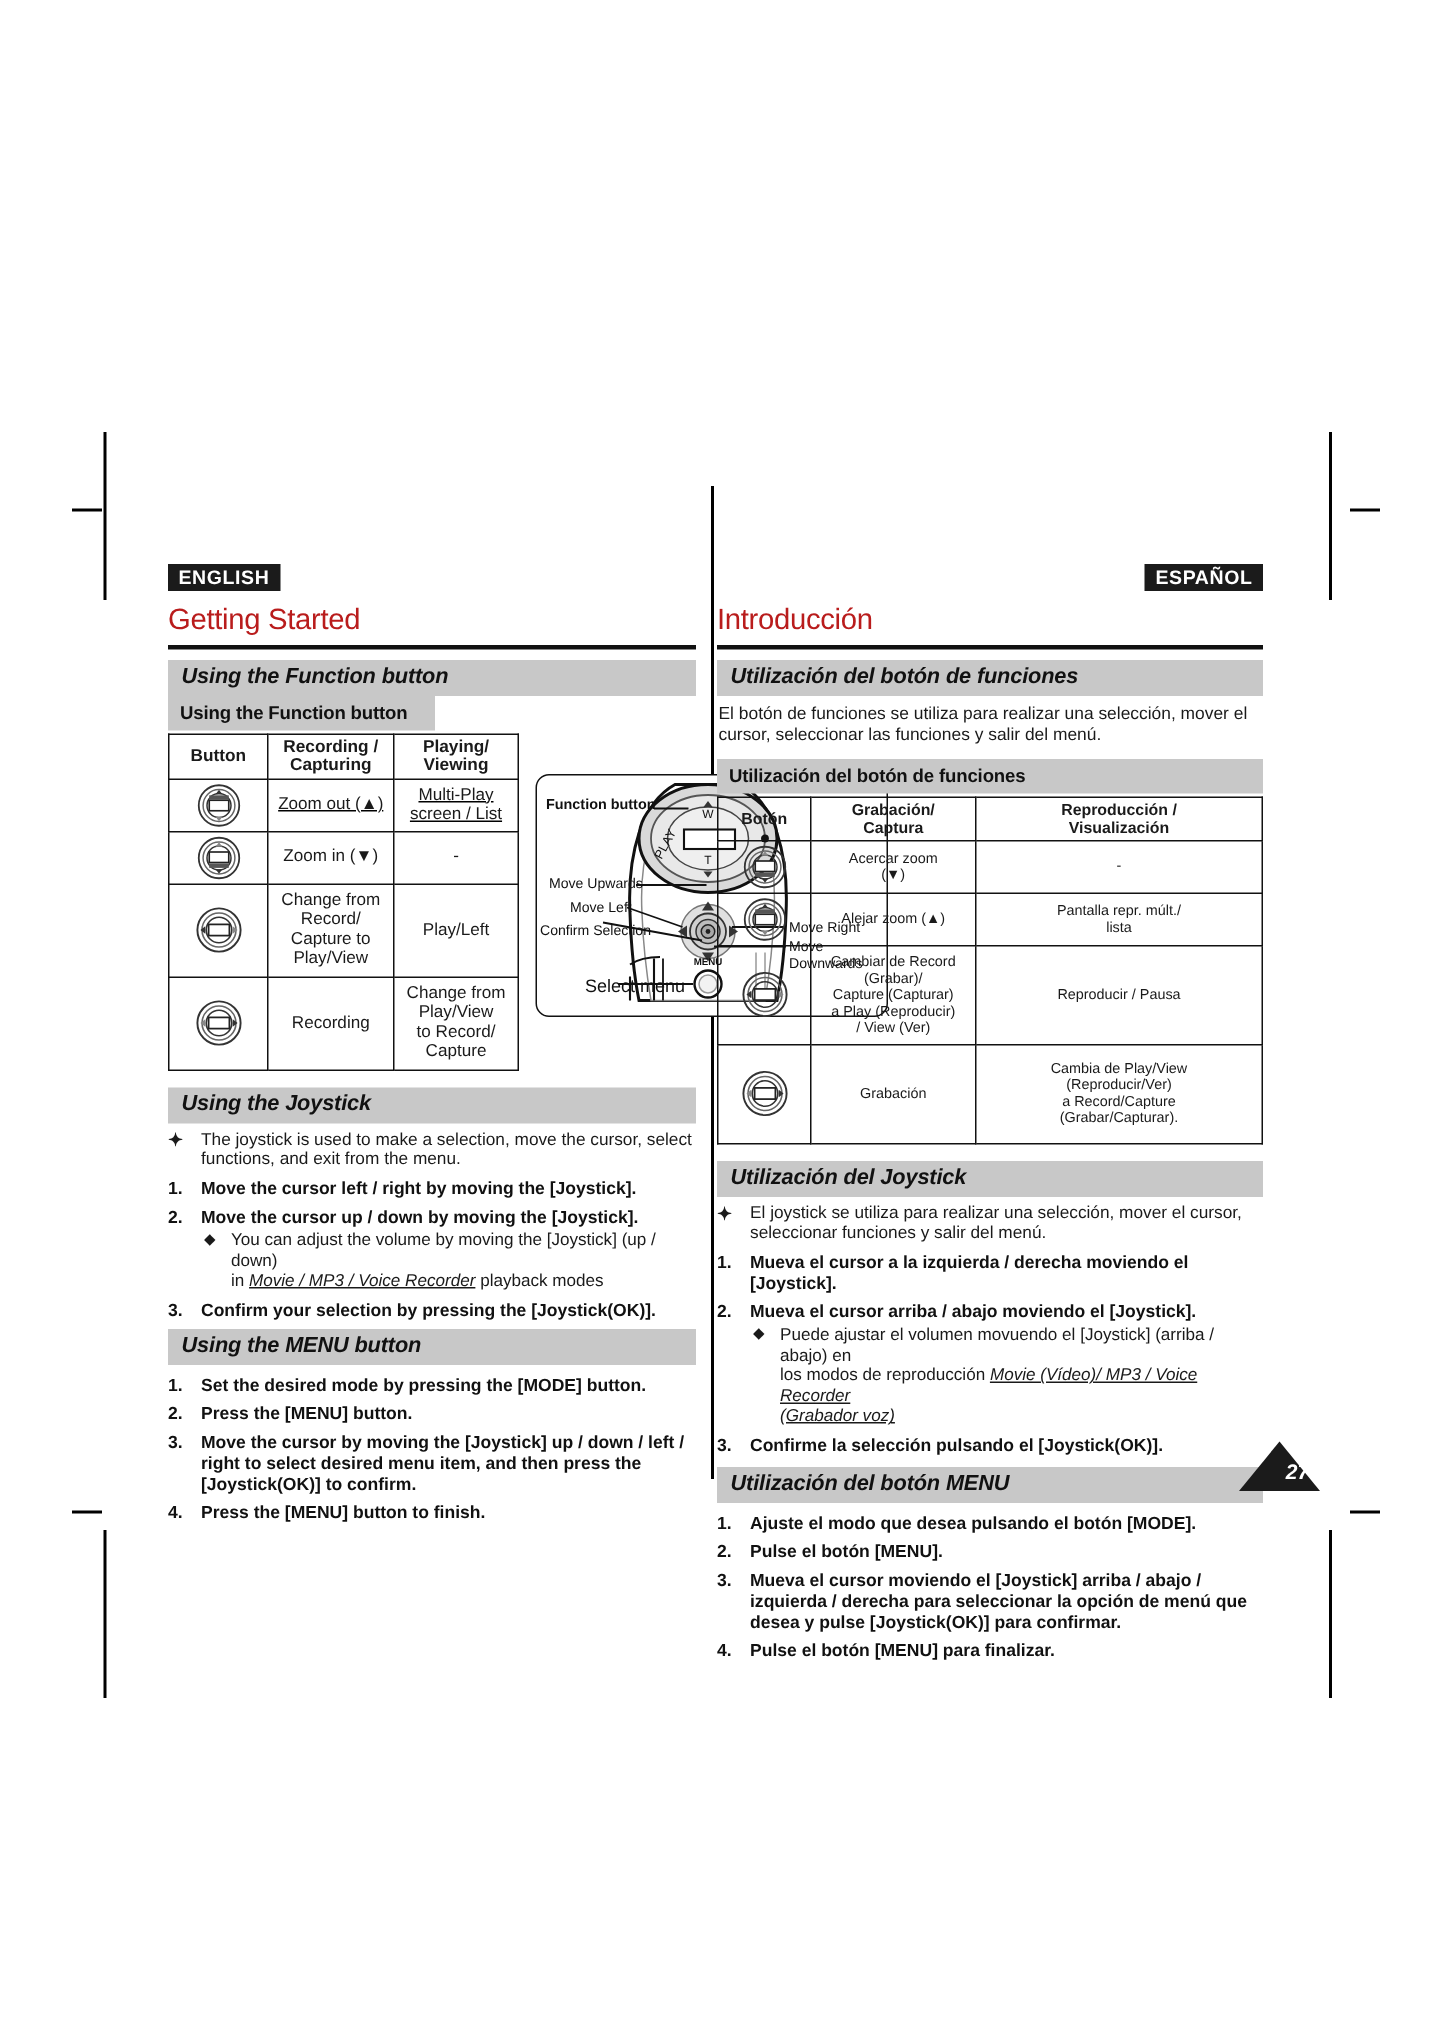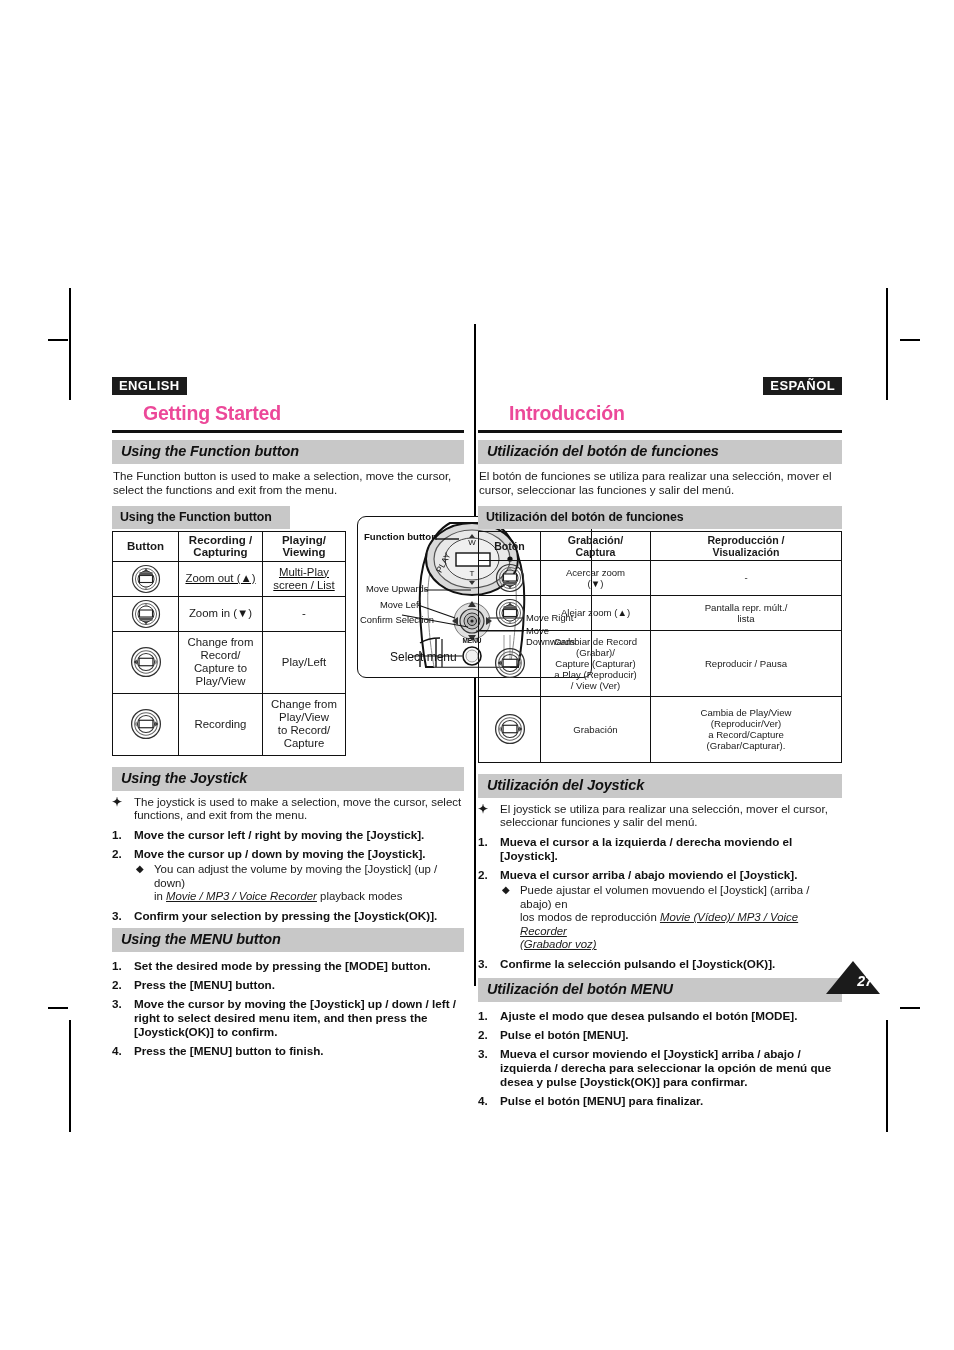--- a/index.html
+++ b/index.html
@@ -29,22 +29,22 @@
   .lang-badge{
     display:inline-block;background:#1b1b1b;color:#fff;
     font-weight:bold;font-size:13px;letter-spacing:.4px;
     padding:2px 7px 3px 7px;line-height:13px;
   }
   .badge-row{height:20px;}
   .badge-row.right{text-align:right;}
 
   
   .chapter{
-    font-size:19.5px;font-weight:bold;color:#ec4899;
-    margin-top:6px;padding-bottom:5px;letter-spacing:-.2px;margin-left:31px;
+    font-size:19.5px;font-weight:normal;color:#b91c1c;
+    margin-top:6px;padding-bottom:5px;letter-spacing:-.2px;
   }
   .title-rule{height:2.5px;background:#111;margin-bottom:7px;}
 
   
   .sec-head{
     background:#c8c8c8;color:#111;font-weight:bold;font-style:italic;
     font-size:14.5px;padding:3px 0 4px 9px;letter-spacing:-.1px;
     line-height:17px;
   }
   .sec-head.sm{font-style:normal;font-size:12.4px;padding:3px 0 3px 8px;}
@@ -126,21 +126,20 @@
     <div class="col-en">
 
       <div class="badge-row">
         <span class="lang-badge">ENGLISH</span>
       </div>
 
       <div class="chapter">Getting Started</div>
       <div class="title-rule"></div>
 
       <div class="sec-head">Using the Function button</div>
-      <div class="intro-p">The Function button is used to make a selection, move the cursor, select the functions and exit from the menu.</div>
 
       <div class="sec-head sm" style="width:170px;">Using the Function button</div>
 
       <table class="fn" style="width:233px;">
         <colgroup>
             <col style="width:66px">
             <col style="width:84px">
             <col style="width:83px">
           </colgroup>
         <thead>

